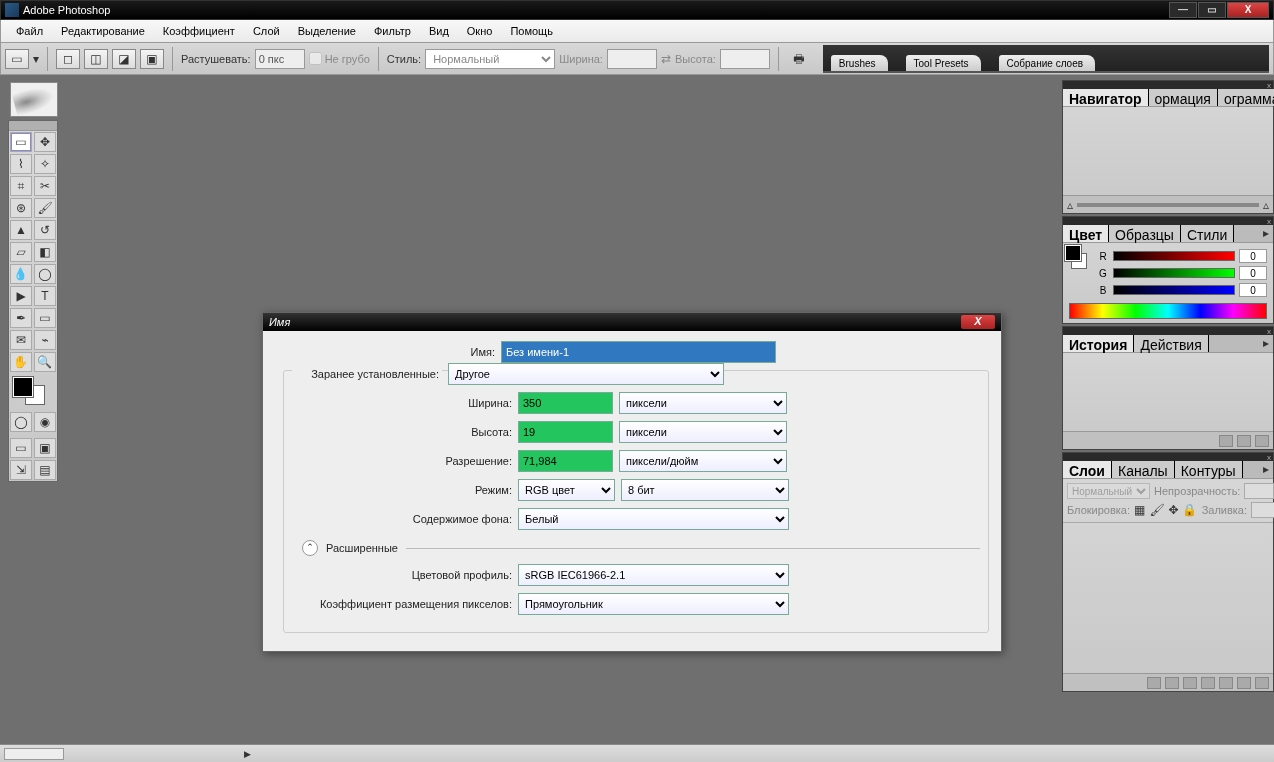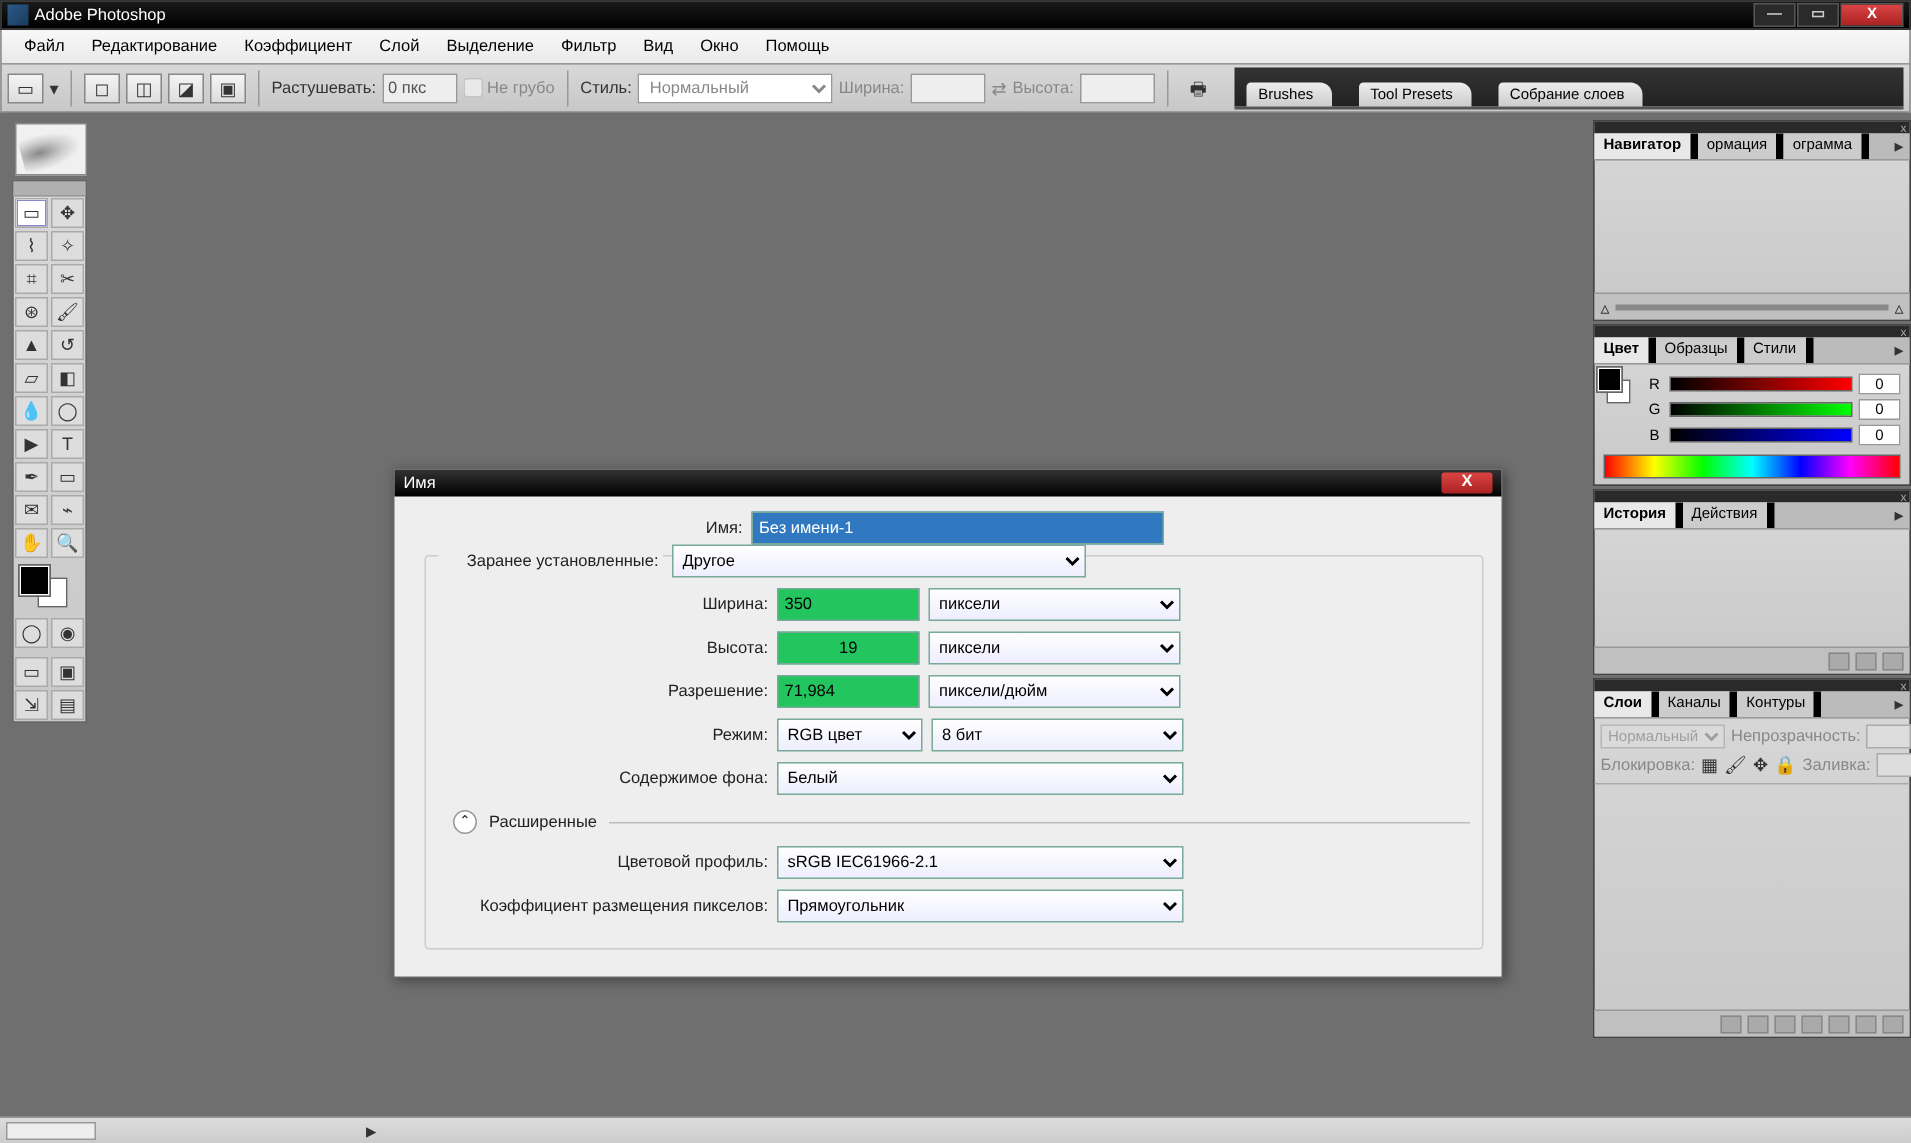--- a/index.html
+++ b/index.html
@@ -37,40 +37,40 @@
 .toolbox .swatches { height: 30px; position: relative; margin: 4px; }
 .toolbox .swatches .fg { position: absolute; width: 20px; height: 20px; background: #000; border: 1px solid #fff; outline: 1px solid #666; top: 0; left: 0; }
 .toolbox .swatches .bg { position: absolute; width: 20px; height: 20px; background: #fff; border: 1px solid #666; top: 8px; left: 12px; }
 
 
 .panel-stack { position: absolute; right: 0; top: 80px; width: 212px; display: flex; flex-direction: column; gap: 2px; }
 .panel { background: linear-gradient(#d8d8d8,#c8c8c8); border: 1px solid #444; }
 .panel .p-header { height: 8px; background: #2a2a2a; display: flex; align-items: center; justify-content: flex-end; padding: 0 2px; }
 .panel .p-header .x { color: #aaa; font-size: 8px; cursor: pointer; }
 .panel .p-tabs { display: flex; background: #bbb; border-bottom: 1px solid #999; height: 18px; }
-.panel .p-tab { font-size: 10px; padding: 2px 6px; background: #ccc; border-right: 5px solid #000000; cursor: pointer; }
+.panel .p-tab { font-size: 14px; padding: 2px 6px; background: #ccc; border-right: 1px solid #000000; cursor: pointer; }
 .panel .p-tab.active { background: #e8e8e8; font-weight: bold; }
 .panel .p-body { min-height: 80px; padding: 4px; }
 .panel .p-foot { height: 18px; background: #c0c0c0; border-top: 1px solid #999; display: flex; align-items: center; justify-content: flex-end; padding: 0 4px; gap: 4px; }
 .panel .p-foot .fi { width: 14px; height: 12px; background: #aaa; border: 1px solid #888; cursor: pointer; }
 
 .color-sliders { display: flex; flex-direction: column; gap: 3px; padding: 4px; }
 .color-row { display: flex; align-items: center; gap: 4px; }
 .color-row .lbl { width: 12px; text-align: center; font-size: 10px; }
 .color-row .track { flex: 1; height: 10px; border: 1px solid #666; }
 .color-row .val { width: 28px; height: 14px; border: 1px solid #999; background: #fff; text-align: center; font-size: 10px; line-height: 13px; }
 .spectrum { height: 16px; margin: 2px 4px; background: linear-gradient(90deg,#f00,#ff0,#0f0,#0ff,#00f,#f0f,#f00); border: 1px solid #666; }
 
 .layers-opts { display: flex; flex-direction: column; gap: 3px; padding: 4px; color: #888; font-size: 10px; border-bottom: 1px solid #aaa; }
 .layers-opts .row { display: flex; align-items: center; gap: 4px; }
 .layers-opts select, .layers-opts input { font-size: 10px; height: 16px; border: 1px solid #aaa; background: #ddd; color: #888; }
 
 
 .dialog { position: absolute; top: 312px; left: 262px; width: 740px; background: #eeeeee; border: 1px solid #666; box-shadow: 2px 2px 8px rgba(0,0,0,0.4); }
-.dialog .d-title { height: 18px; background: linear-gradient(#333,#000); color: #fff; display: flex; align-items: center; padding: 0 6px; font-size: 11px; }
+.dialog .d-title { height: 18px; background: linear-gradient(#333,#000); color: #fff; display: flex; align-items: center; padding: 0 6px; font-size: 11px; font-style: italic; }
 .dialog .d-title .spacer { flex: 1; }
 .dialog .d-title .x { width: 34px; height: 14px; background: linear-gradient(#d44,#a22); color: #fff; text-align: center; line-height: 13px; font-weight: bold; cursor: pointer; border-radius: 2px; }
 .dialog .d-body { display: flex; padding: 10px 12px 18px 12px; gap: 12px; }
 .d-left { flex: 1; }
 .d-right { width: 190px; display: flex; flex-direction: column; gap: 6px; }
 .field-row { display: flex; align-items: center; gap: 6px; margin-bottom: 7px; }
 .field-row .flabel { width: 220px; text-align: right; color: #222; }
 .field-row input[type=text] { height: 22px; border: 1px solid #7a9; background: #22c55e; padding: 0 4px; }
 .field-row input.sel { background: #3078c0; color: #fff; }
 .field-row select { height: 22px; border: 1px solid #7a9; background: linear-gradient(#fff,#eef); padding: 0 2px; }
@@ -422,21 +422,21 @@
         <span class="flabel" style="width:150px;background:#eee;padding:0 3px;">Заранее установленные:</span>
         <select style="width:276px;"><option>Другое</option></select>
       </div>
       <div class="field-row">
         <span class="flabel">Ширина:</span>
         <input type="text" style="width: 95px;" value="350">
         <select style="width:168px;"><option>пиксели</option></select>
       </div>
       <div class="field-row">
         <span class="flabel">Высота:</span>
-        <input type="text" style="width: 95px; text-align: center;" value="19">
+        <input type="text" style="width: 95px;" value="19">
         <select style="width:168px;"><option>пиксели</option></select>
       </div>
       <div class="field-row">
         <span class="flabel">Разрешение:</span>
         <input type="text" style="width: 95px;" value="71,984">
         <select style="width:168px;"><option>пиксели/дюйм</option></select>
       </div>
       <div class="field-row">
         <span class="flabel">Режим:</span>
         <select style="width:97px;"><option>RGB цвет</option></select>

